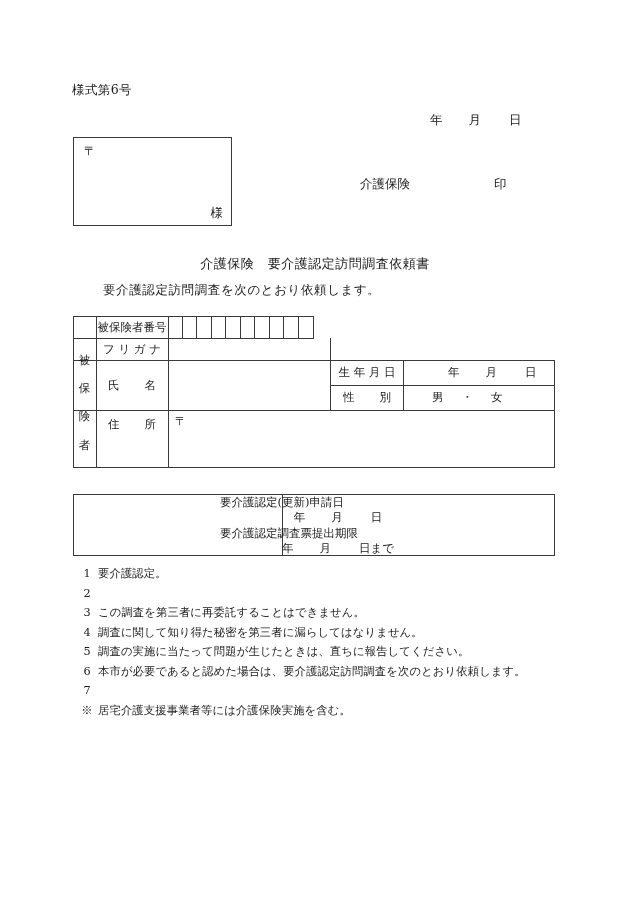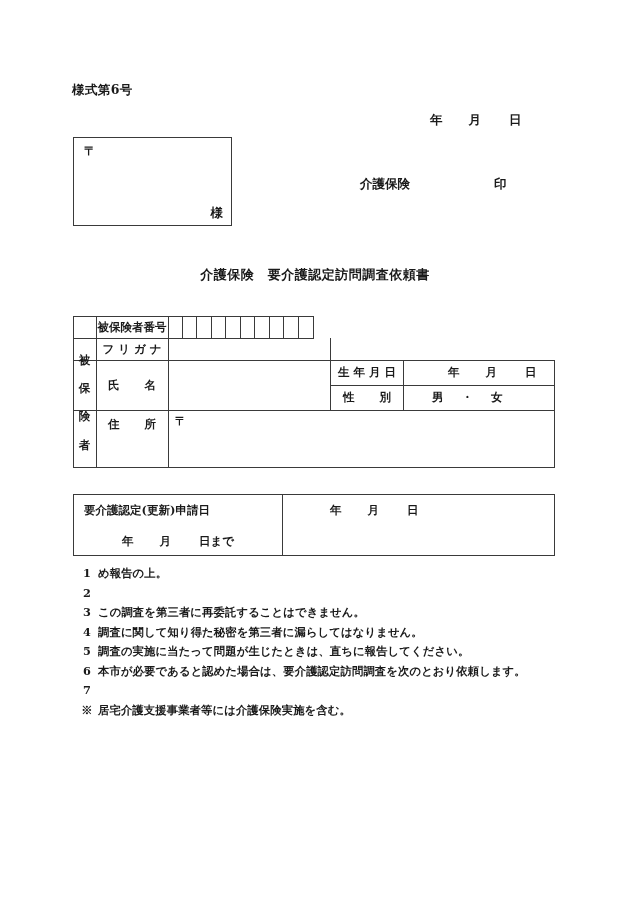--- a/index.html
+++ b/index.html
@@ -14,21 +14,20 @@
     font-family: "DejaVu Serif", "Liberation Serif", serif;
     color: #1a1a1a;
     -webkit-font-smoothing: antialiased;
   }
   .page {
     position: absolute;
     inset: 0;
     width: 556px;
     height: 915px;
     overflow: hidden;
-    font-weight: bold;
   }
 
   
   .abs { position: absolute; }
 
   
   .form-no {
     left: 72px;
     top: 82px;
     font-size: 12.5px;
@@ -71,21 +70,21 @@
     left: 360px;
     top: 176px;
     font-size: 12.5px;
     white-space: nowrap;
   }
   .mayor-line .seal-gap { display: inline-block; width: 84px; }
 
   
   .doc-title {
     left: 0;
-    top: 266px;
+    top: 255px;
     width: 630px;
     text-align: center;
     font-size: 13px;
     letter-spacing: 0.5px;
   }
   .intro-line {
     left: 103px;
     top: 282px;
     font-size: 12.5px;
     letter-spacing: 0.6px;
@@ -167,20 +166,21 @@
     width: 1px;
     background: #3a3a3a;
   }
   .dt-row {
     position: absolute;
     left: 0;
     right: 0;
     height: 31px;
     display: flex;
     align-items: center;
+    flex-direction: column;
   }
   .dt-row .dt-label {
     width: 208px;
     padding-left: 10px;
     font-size: 11.5px;
     box-sizing: border-box;
     white-space: nowrap;
   }
   .dt-row .dt-value {
     padding-left: 48px;
@@ -229,20 +229,21 @@
     <span class="addressee-postal">〒</span>
     <span class="addressee-sama">様</span>
   </div>
 
   <div class="abs mayor-line">
     <span>介護保険</span><span class="seal-gap"></span><span>印</span>
   </div>
 
   <div class="abs doc-title">介護保険　要介護認定訪問調査依頼書</div>
 
+  <div class="abs intro-line">要介護認定訪問調査を次のとおり依頼します。</div>
 
   <div class="abs main-table">
 
     <div class="ln hline" style="left:0px;  top:0px;   width:241px;"></div>
 
     <div class="ln hline" style="left:0px;  top:22px;  width:241px;"></div>
 
     <div class="ln hline" style="left:0px;  top:44px;  width:258px;"></div>
 
     <div class="ln hline" style="left:257px;top:44px;  width:225px;"></div>
@@ -337,32 +338,33 @@
     <div class="divider"></div>
 
     <div class="dt-row" style="top:0px;">
       <div class="dt-label">要介護認定(更新)申請日</div>
       <div class="dt-value">
         <span>年</span><span class="g1"></span><span>月</span><span class="g2"></span><span>日</span>
       </div>
     </div>
 
     <div class="dt-row" style="top:31px;">
+      <div class="dt-label">要介護認定調査票提出期限</div>
       <div class="dt-value">
         <span>年</span><span class="g1"></span><span>月</span><span class="g2"></span><span>日まで</span>
       </div>
     </div>
   </div>
 
   <div class="notes">
 
     <div class="note">
       <div class="marker">1</div>
       <div class="note-text">
-        <div>め報告の上。</div>
+        <div>要介護認定。</div>
       </div>
     </div>
 
     <div class="note">
       <div class="marker">2</div>
       <div class="note-text">
       </div>
     </div>
 
     <div class="note">

